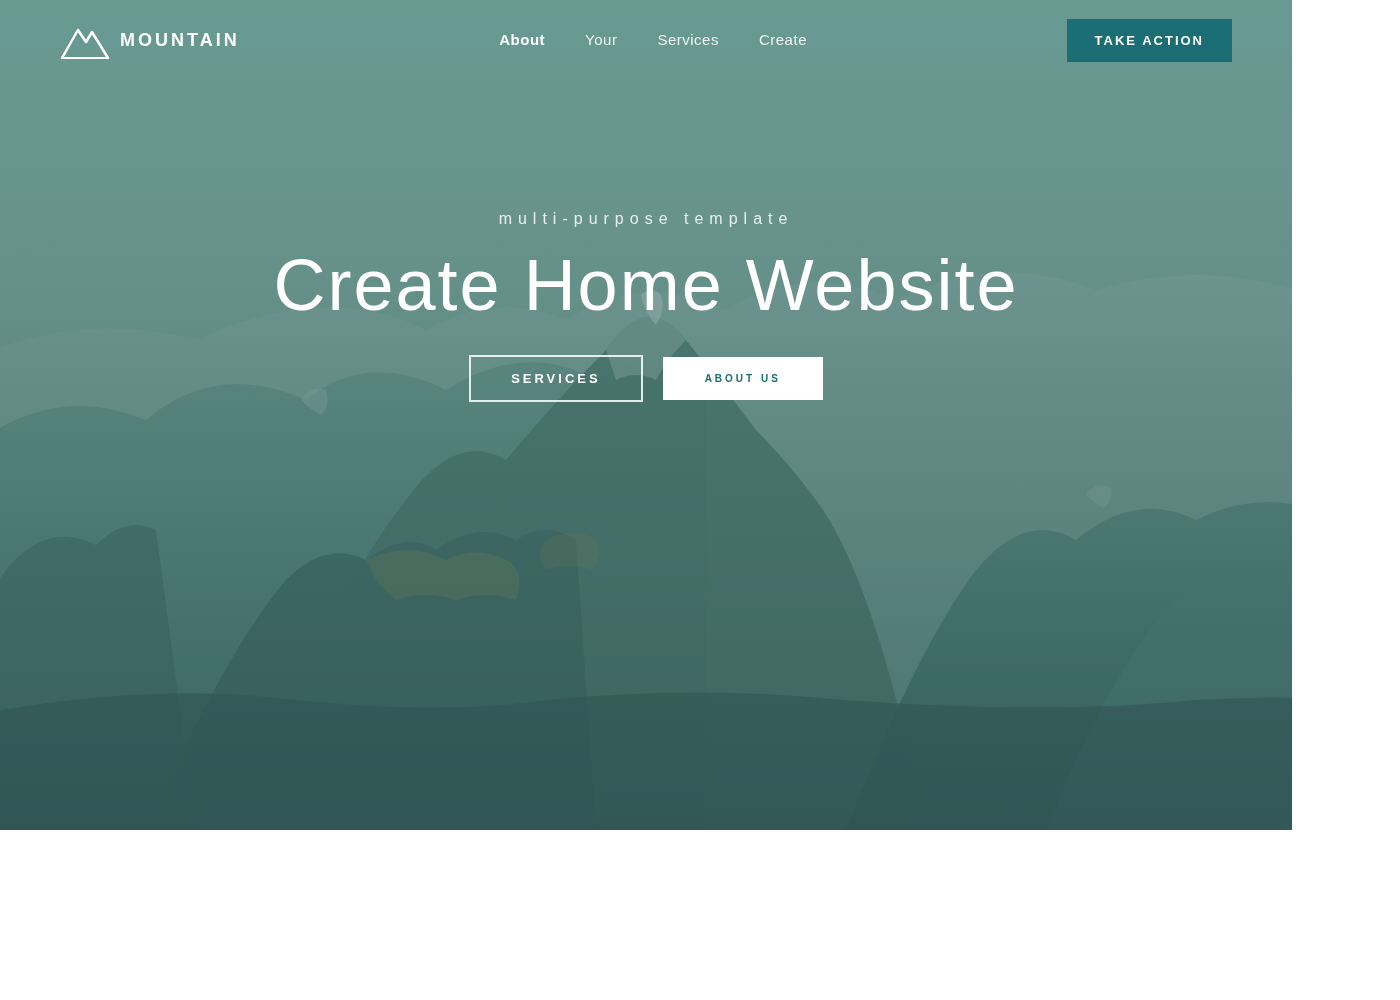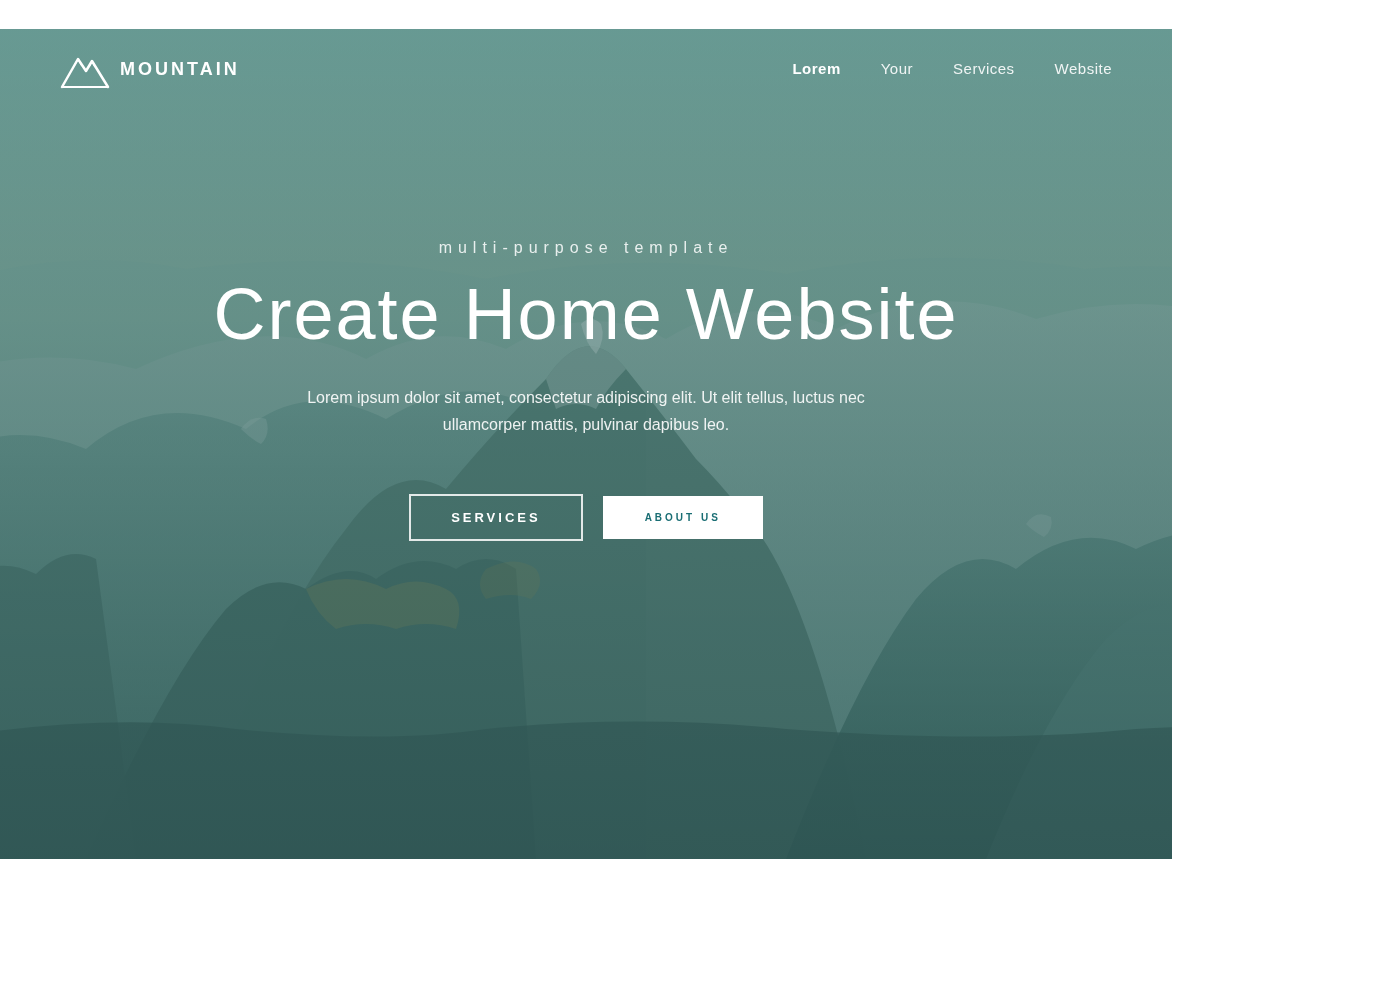--- a/index.html
+++ b/index.html
@@ -11,24 +11,23 @@
     body {
       font-family: 'Segoe UI', Arial, sans-serif;
       width: 1400px;
       min-height: 1000px;
       overflow-x: hidden;
     }
 
     
     .hero {
       position: relative;
-      width: 1172px;
+      width: 1292px;
       height: 830px;
       overflow: hidden;
-      margin-top: 29px;
     }
 
     
     .mountain-svg {
       position: absolute;
       inset: 0;
       width: 100%;
       height: 100%;
     }
 
@@ -251,39 +250,39 @@
         <line x1="2" y1="40" x2="48" y2="40" stroke="#ffffff" stroke-width="2"></line>
 
         <polyline points="14,19 18,12 22,19" fill="none" stroke="#ffffff" stroke-width="1.5" stroke-linejoin="round"></polyline>
         <polyline points="29,20 32,14 35,20" fill="none" stroke="#ffffff" stroke-width="1.5" stroke-linejoin="round"></polyline>
       </svg>
       <span class="logo-text">MOUNTAIN</span>
     </a>
 
     <ul class="nav-links">
       <li>
-        <a href="#" class="active">Lorem</a>
+        <a href="#" class="active">About</a>
       </li>
       <li>
         <a href="#">Your</a>
       </li>
       <li>
         <a href="#">Services</a>
       </li>
       <li>
-        <a href="#">Website</a>
+        <a href="#">Create</a>
       </li>
     </ul>
 
+    <button class="btn-action">TAKE ACTION</button>
   </nav>
 
   <div class="hero-content">
     <p class="hero-subtitle">multi-purpose template</p>
     <h1 class="hero-title">Create Home Website</h1>
-    <p class="hero-description">Lorem ipsum dolor sit amet, consectetur adipiscing elit. Ut elit tellus, luctus nec ullamcorper mattis, pulvinar dapibus leo.</p>
     <div class="hero-buttons">
       <button class="btn-outline">SERVICES</button>
       <button class="btn-filled">ABOUT US</button>
     </div>
   </div>
 </section>
 
 <div class="below-hero"></div>
 
 </body></html>

